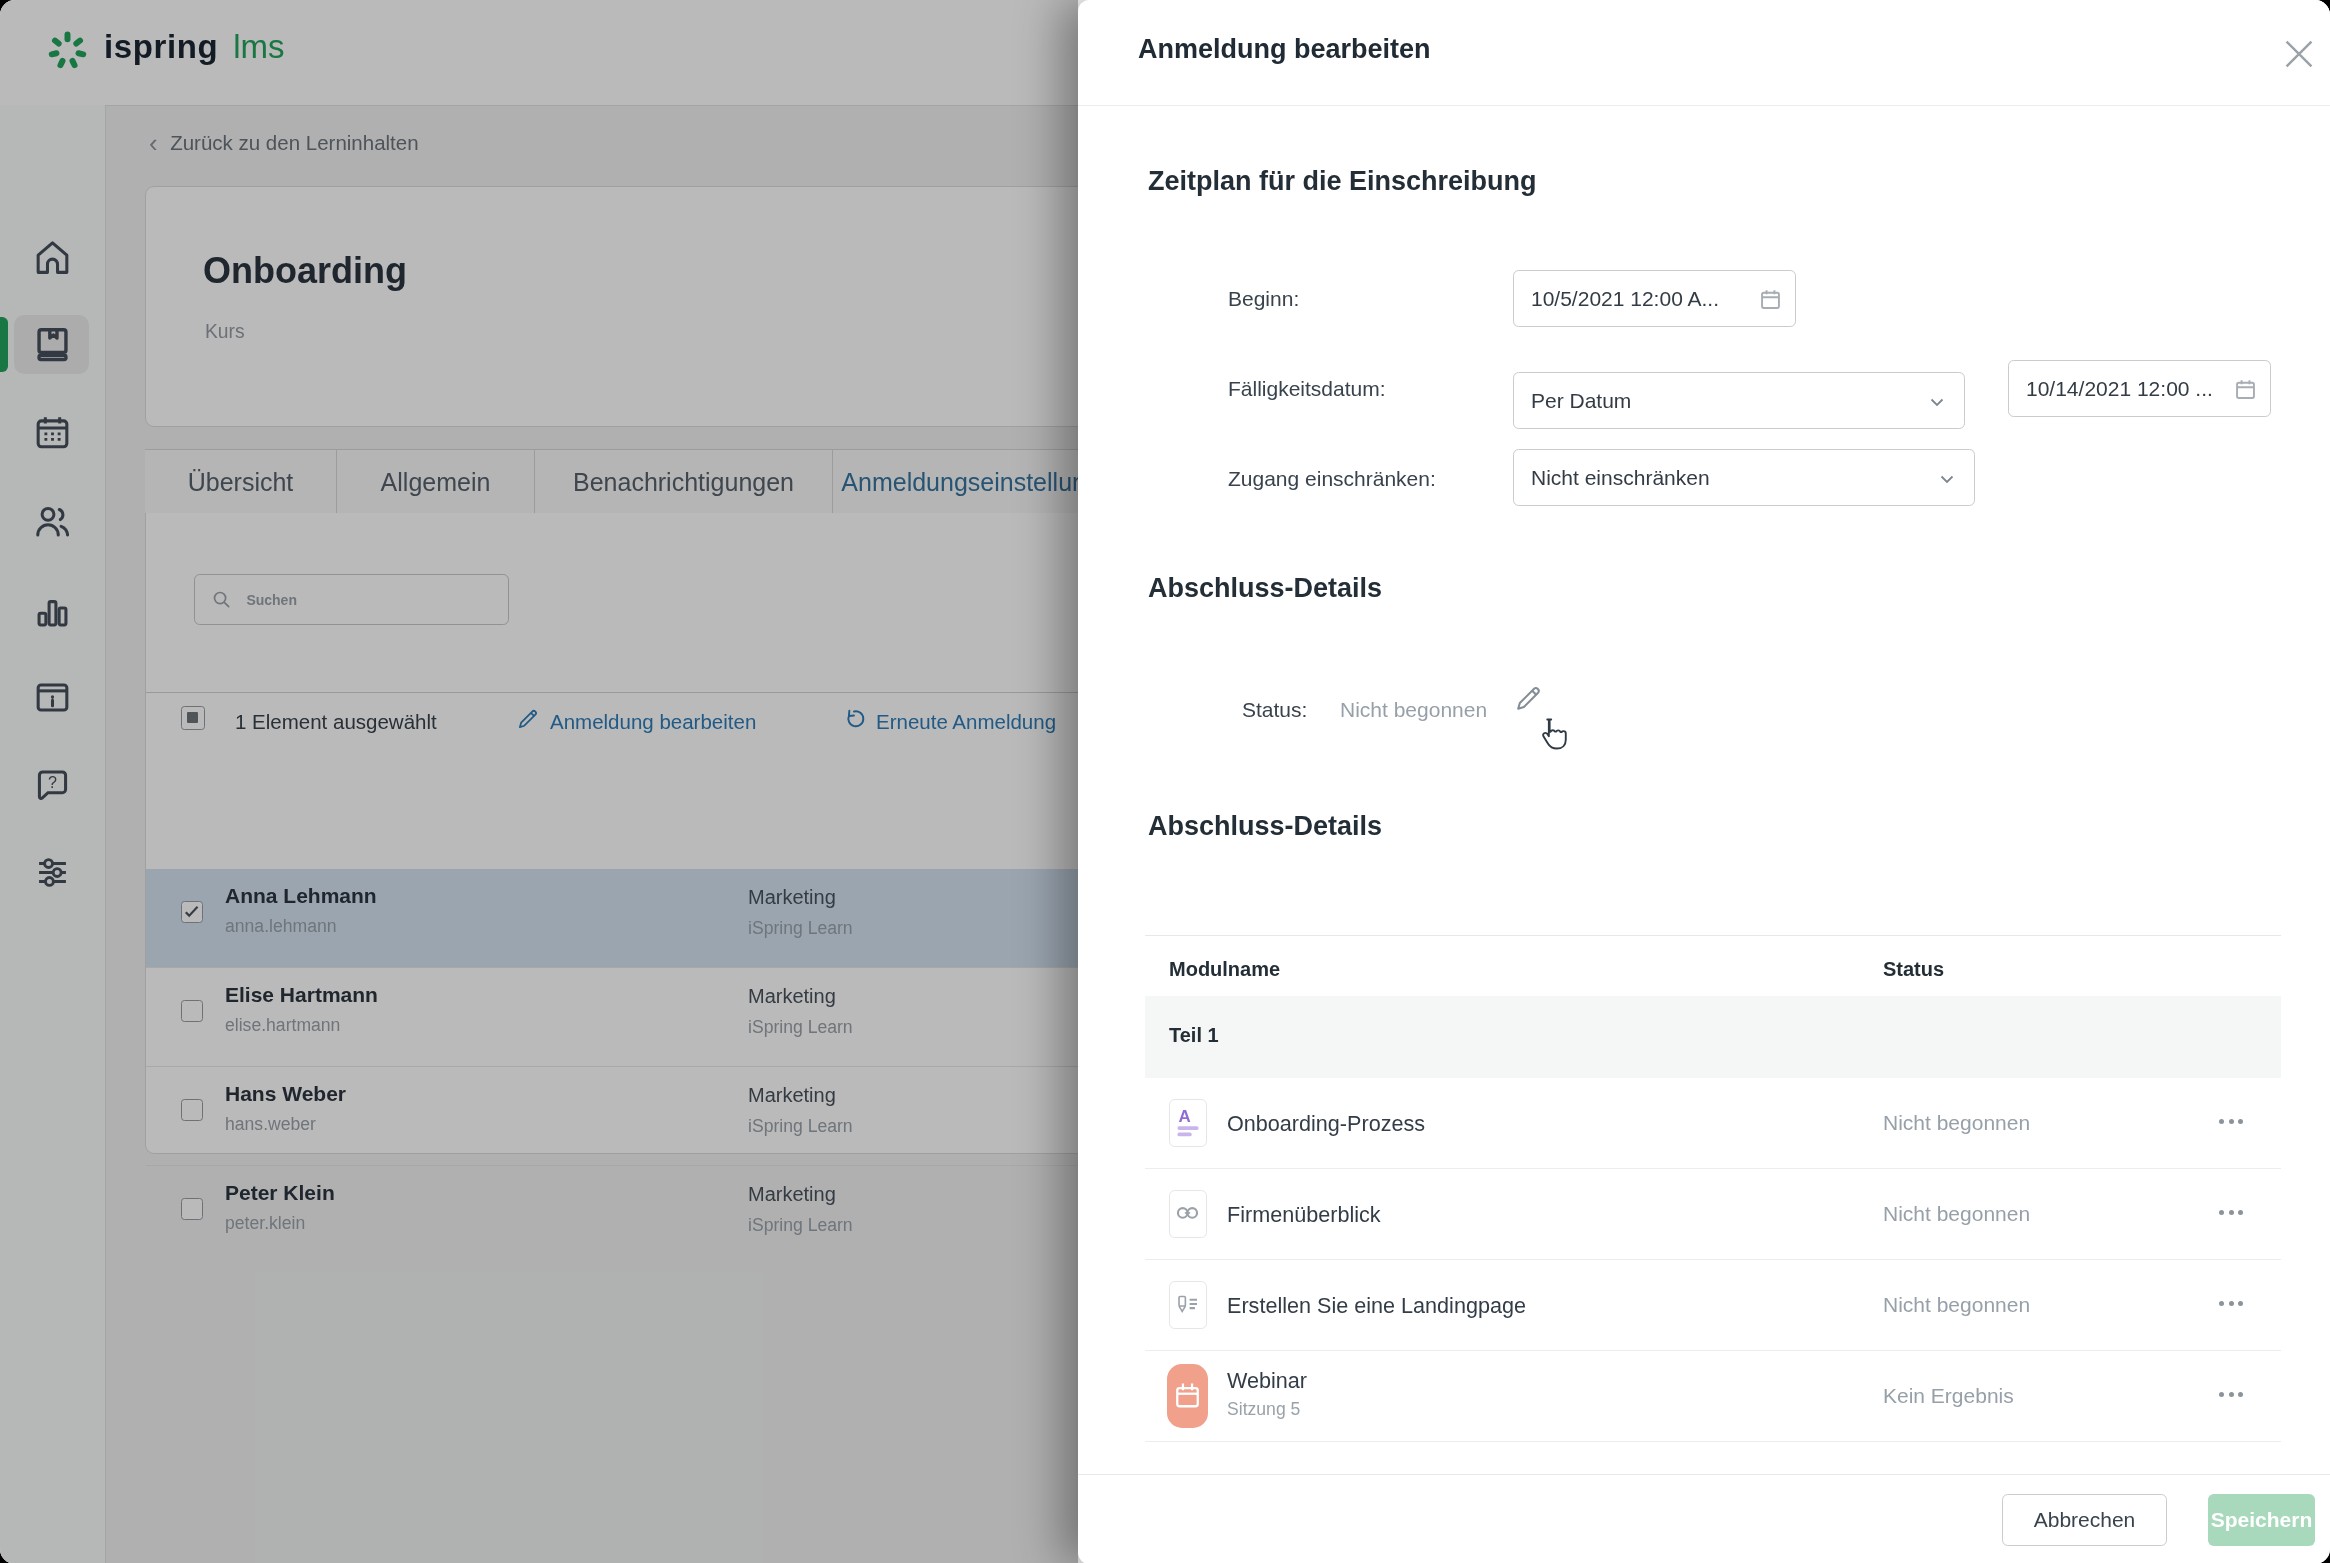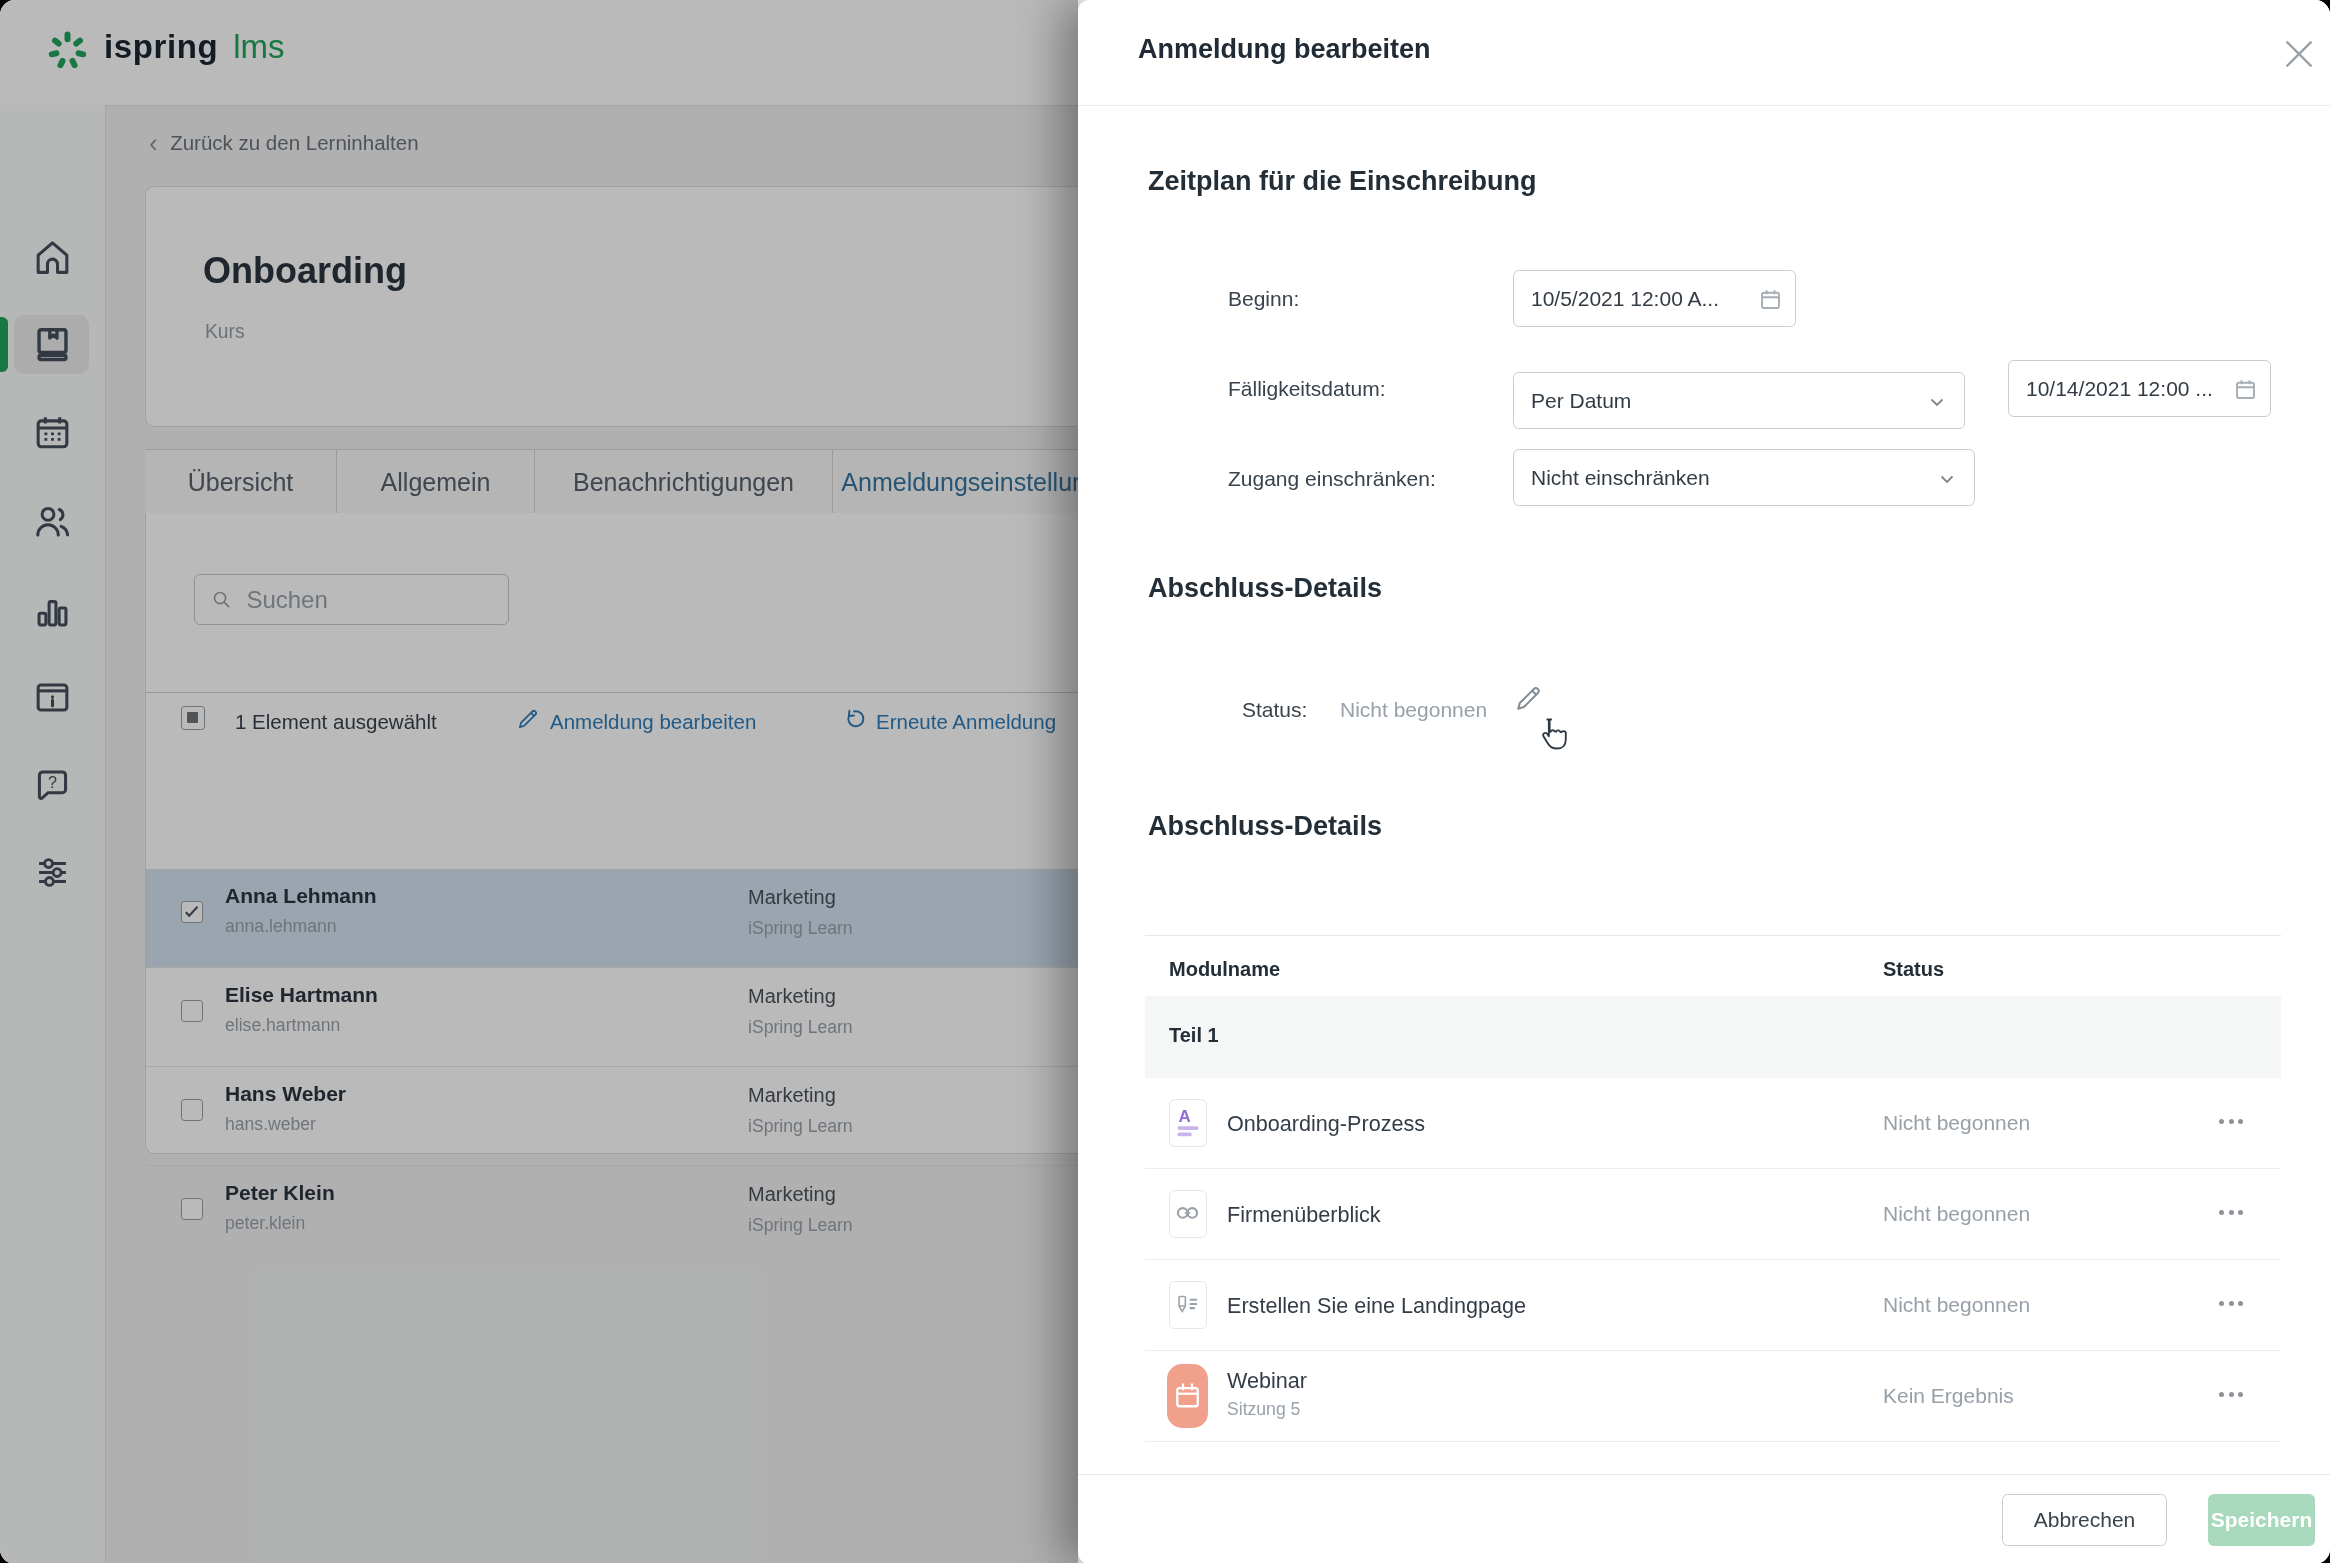--- a/index.html
+++ b/index.html
@@ -24,21 +24,21 @@
   .card{left:40px;top:81px;width:991px;height:239px;background:#ffffff;border:1.1px solid #dcdcdc;border-radius:9px;}
   .card-title{position:absolute;left:57px;top:63px;font-size:36px;font-weight:bold;color:#2b3540;}
   .card-sub{position:absolute;left:59px;top:134px;font-size:19.3px;color:#949ca4;}
   .tabbar{left:40px;top:344px;width:991px;height:64px;background:#f8f9f9;border-top:1.1px solid #d6d6d6;border-bottom:1.1px solid #d6d6d6;display:flex;}
   .tab{height:64px;line-height:64px;text-align:center;font-size:25px;color:#57616c;}
   .tab + .tab{border-left:1.1px solid #d6d6d6;}
   .tab.active{color:#38749f;}
   .panel{left:40px;top:408px;width:991px;height:640px;background:#ffffff;border:1.1px solid #dcdcdc;border-top:none;border-radius:0 0 9px 9px;}
   .search{position:absolute;left:48px;top:61px;width:315px;height:51px;border:1.1px solid #c8c8c8;border-radius:5.7px;
           background:#fff;display:flex;align-items:center;padding:0 0 0 15px;box-sizing:border-box;gap:11.4px;}
-  .search input{border:none;outline:none;font-size:24px;color:#3b82f6;width:228px;font-family:"Liberation Sans",sans-serif;background:transparent;}
+  .search input{border:none;outline:none;font-size:14px;color:#3b82f6;width:228px;font-family:"Liberation Sans",sans-serif;background:transparent;font-weight:bold;}
   .search input::placeholder{color:#99a1a9;}
   .tool-divider{position:absolute;left:0;top:179px;width:100%;border-top:1.1px solid #d2d2d2;}
   .tbar-item{position:absolute;font-size:20.5px;}
   .checkbox{box-sizing:border-box;border:1.1px solid #969da5;border-radius:3.4px;background:#fff;}
   .link{color:#2e7cb8;}
   .rows{position:absolute;left:0;top:356px;width:100%;}
   .urow{position:relative;width:100%;height:98px;}
   .urow.selected{background:#d3e3f1;}
   .urow + .urow{border-top:1.1px solid #e6e6e6;}
   .u-check{position:absolute;left:35px;top:32px;width:21.6px;height:21.6px;}

